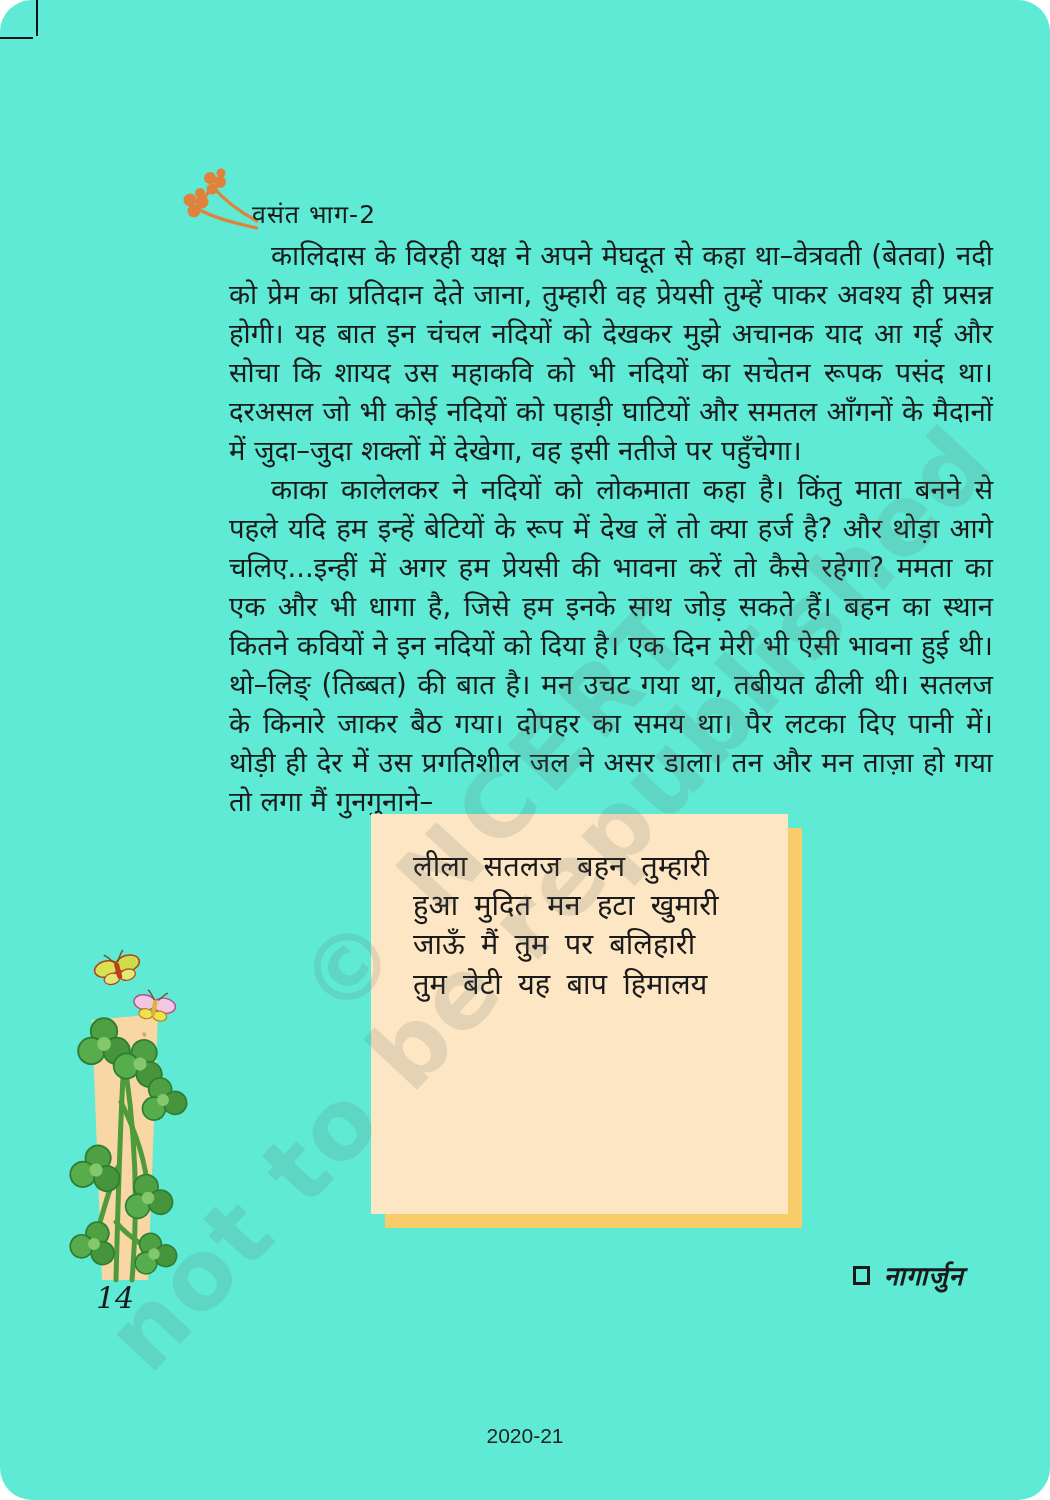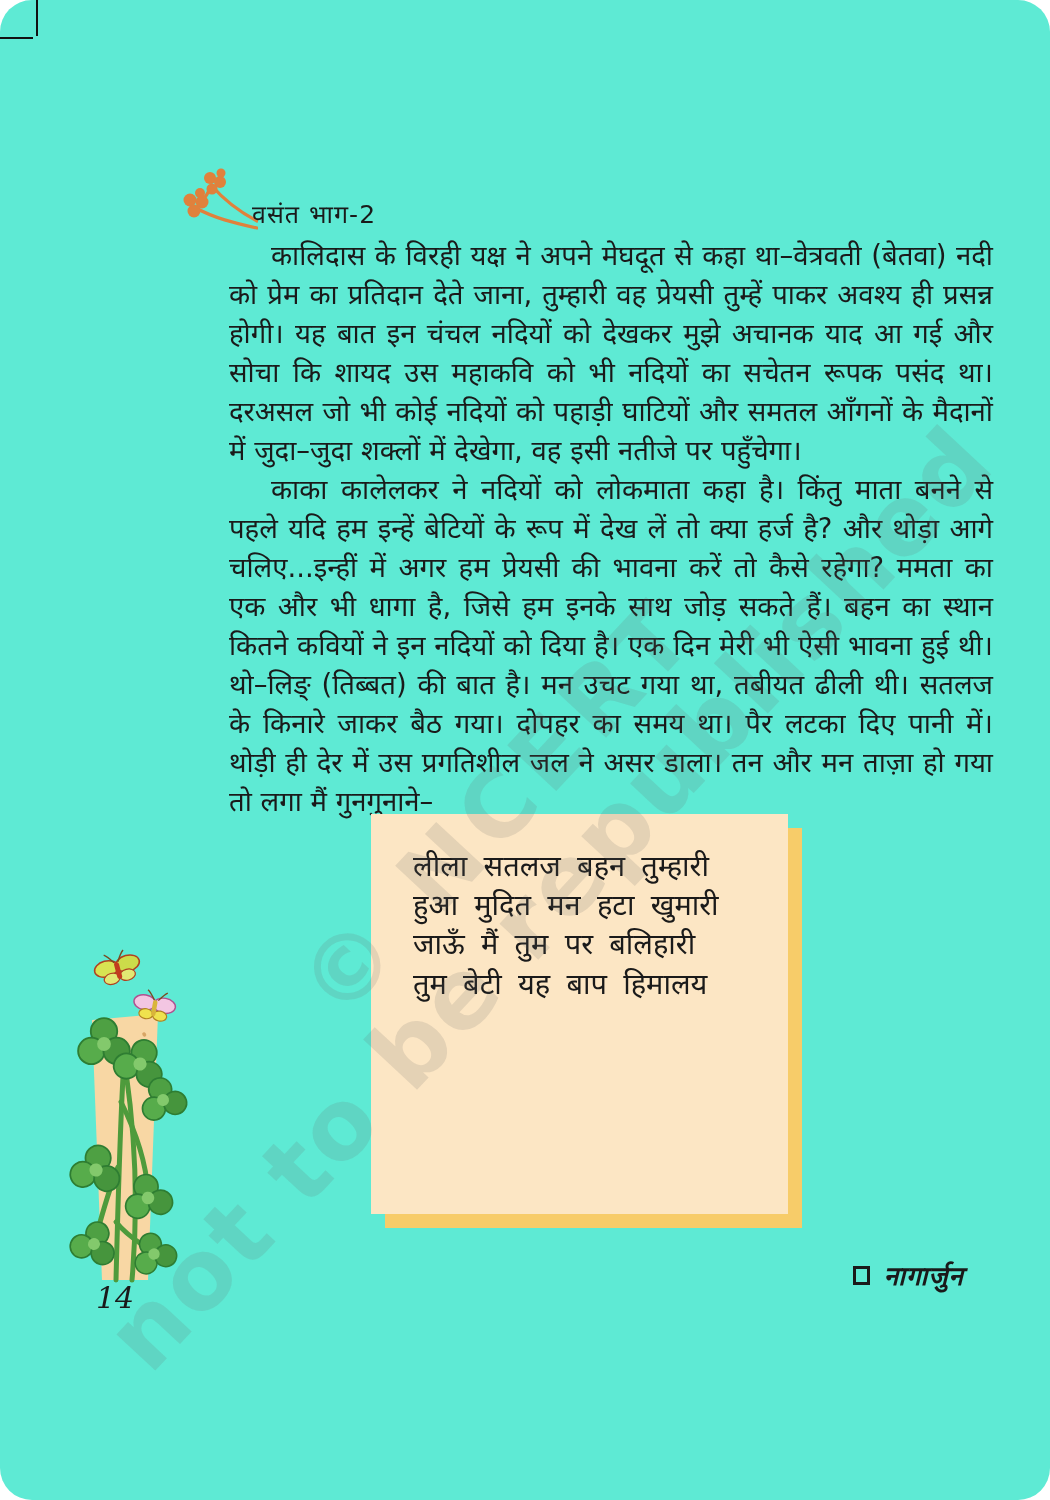--- a/index.html
+++ b/index.html
@@ -170,17 +170,18 @@
       <ellipse cx="-10" cy="-4" rx="11" ry="7.5" fill="#F3C6E2" stroke="#B05090" stroke-width="1.4"></ellipse>
       <ellipse cx="10" cy="-4" rx="11" ry="7.5" fill="#F3C6E2" stroke="#B05090" stroke-width="1.4"></ellipse>
       <ellipse cx="-7" cy="7" rx="7" ry="5" fill="#EFE24E" stroke="#B08020" stroke-width="1.2"></ellipse>
       <ellipse cx="7" cy="7" rx="7" ry="5" fill="#EFE24E" stroke="#B08020" stroke-width="1.2"></ellipse>
       <rect x="-2" y="-8" width="4.5" height="16" rx="2.2" fill="#D9B53A"></rect>
       <path d="M-1,-8 Q-6,-15 -9,-17 M3,-8 Q8,-15 11,-17" fill="none" stroke="#7A4A20" stroke-width="1.3"></path>
     </g>
   </svg>
 
   <div class="page-number">14</div>
+  <div class="footer-year">2020-21</div>
 
   <div class="watermark wm1">© NCERT</div>
   <div class="watermark wm2">not to be republished</div>
 
 </div>
 
 </body></html>

